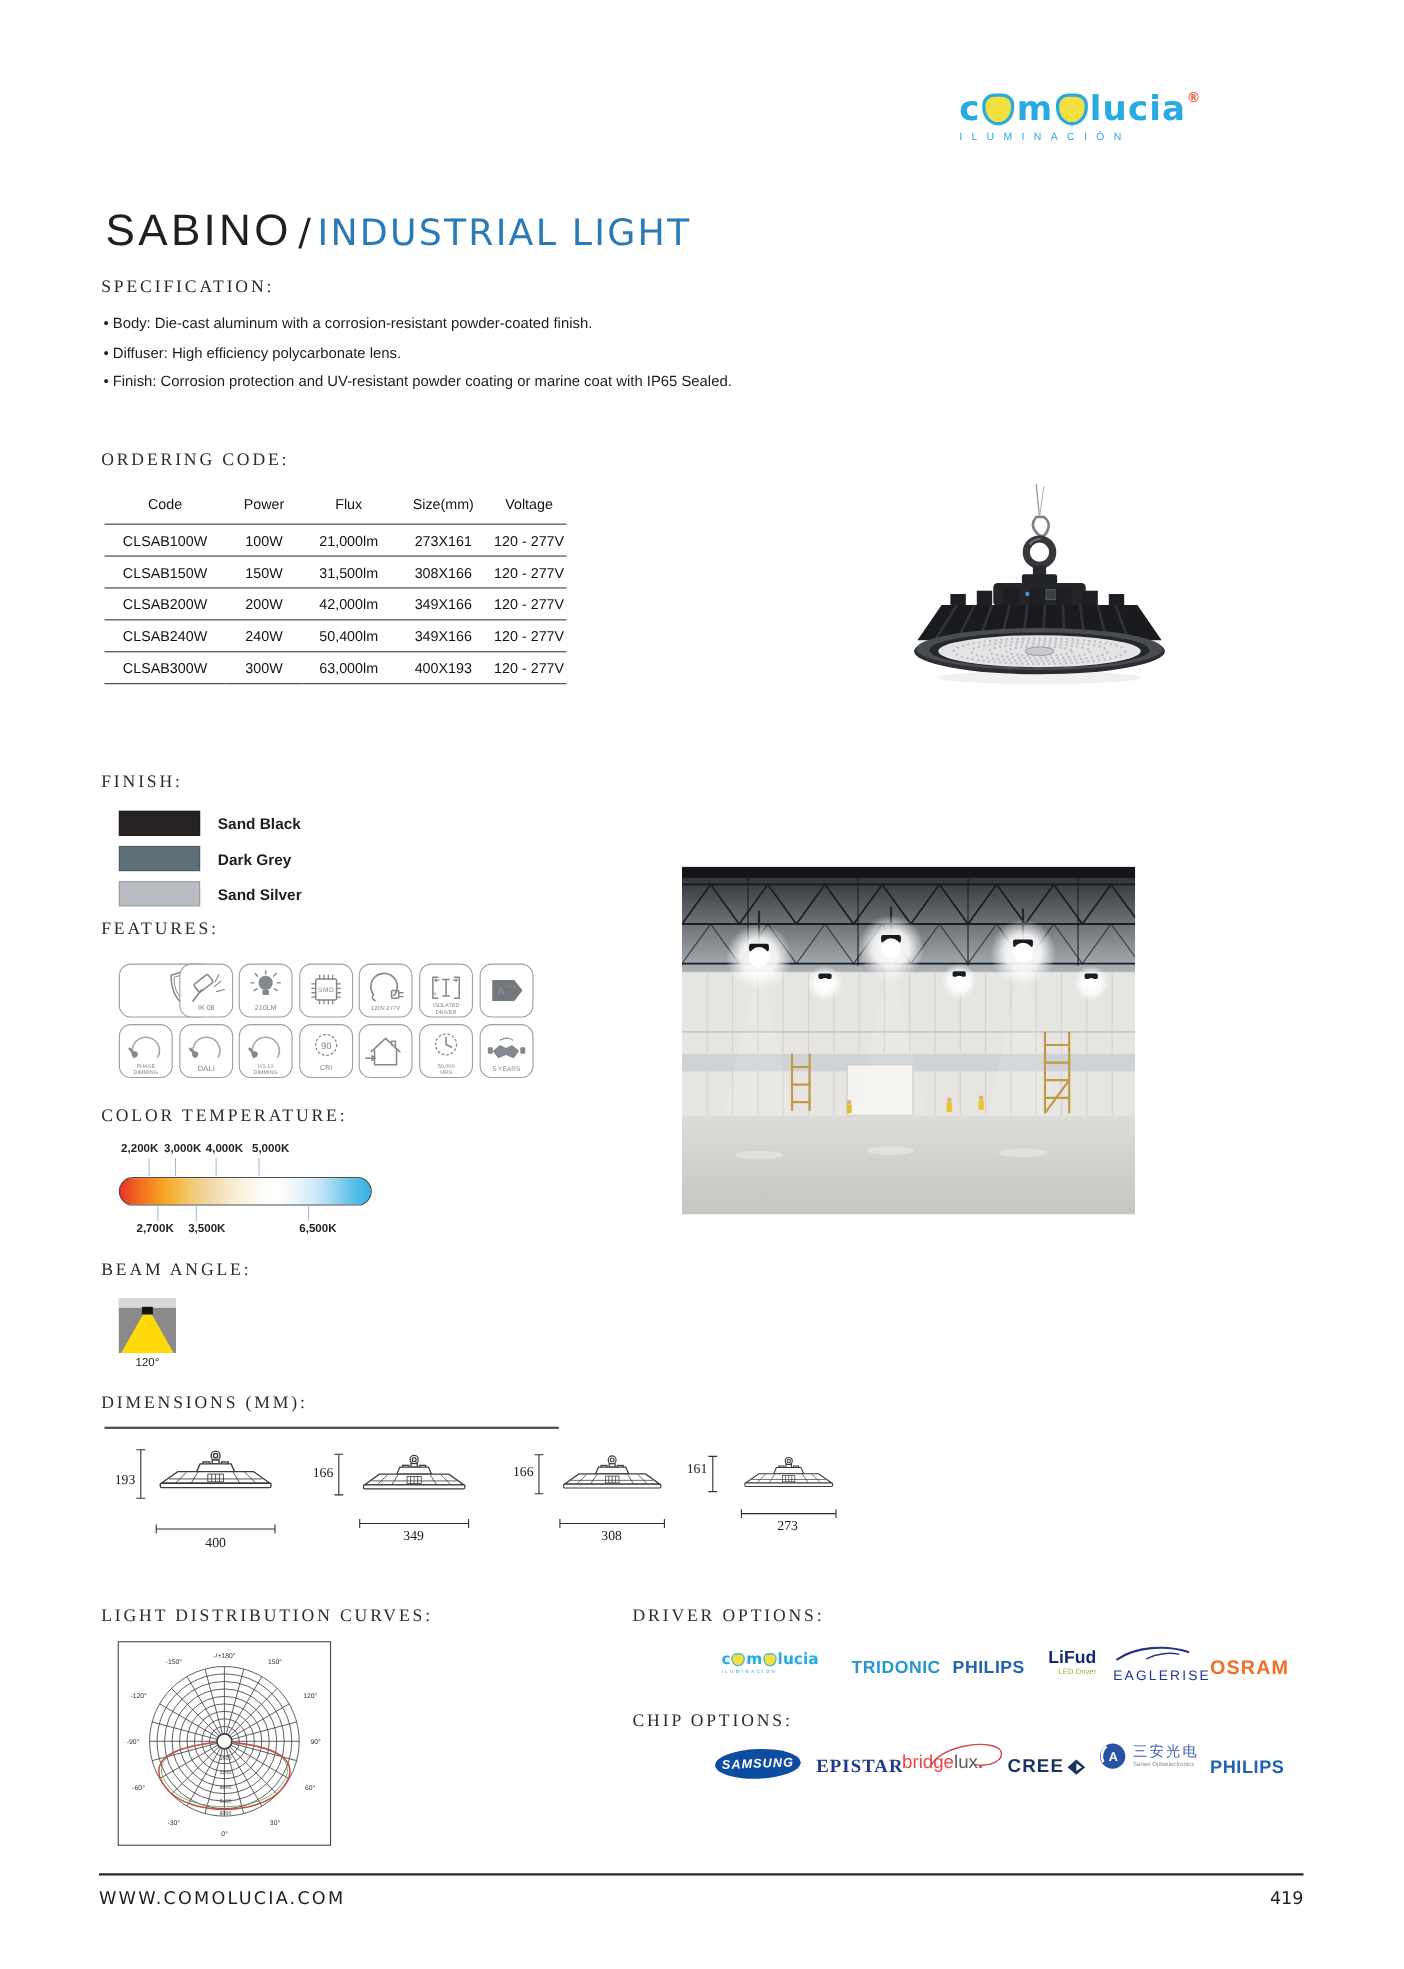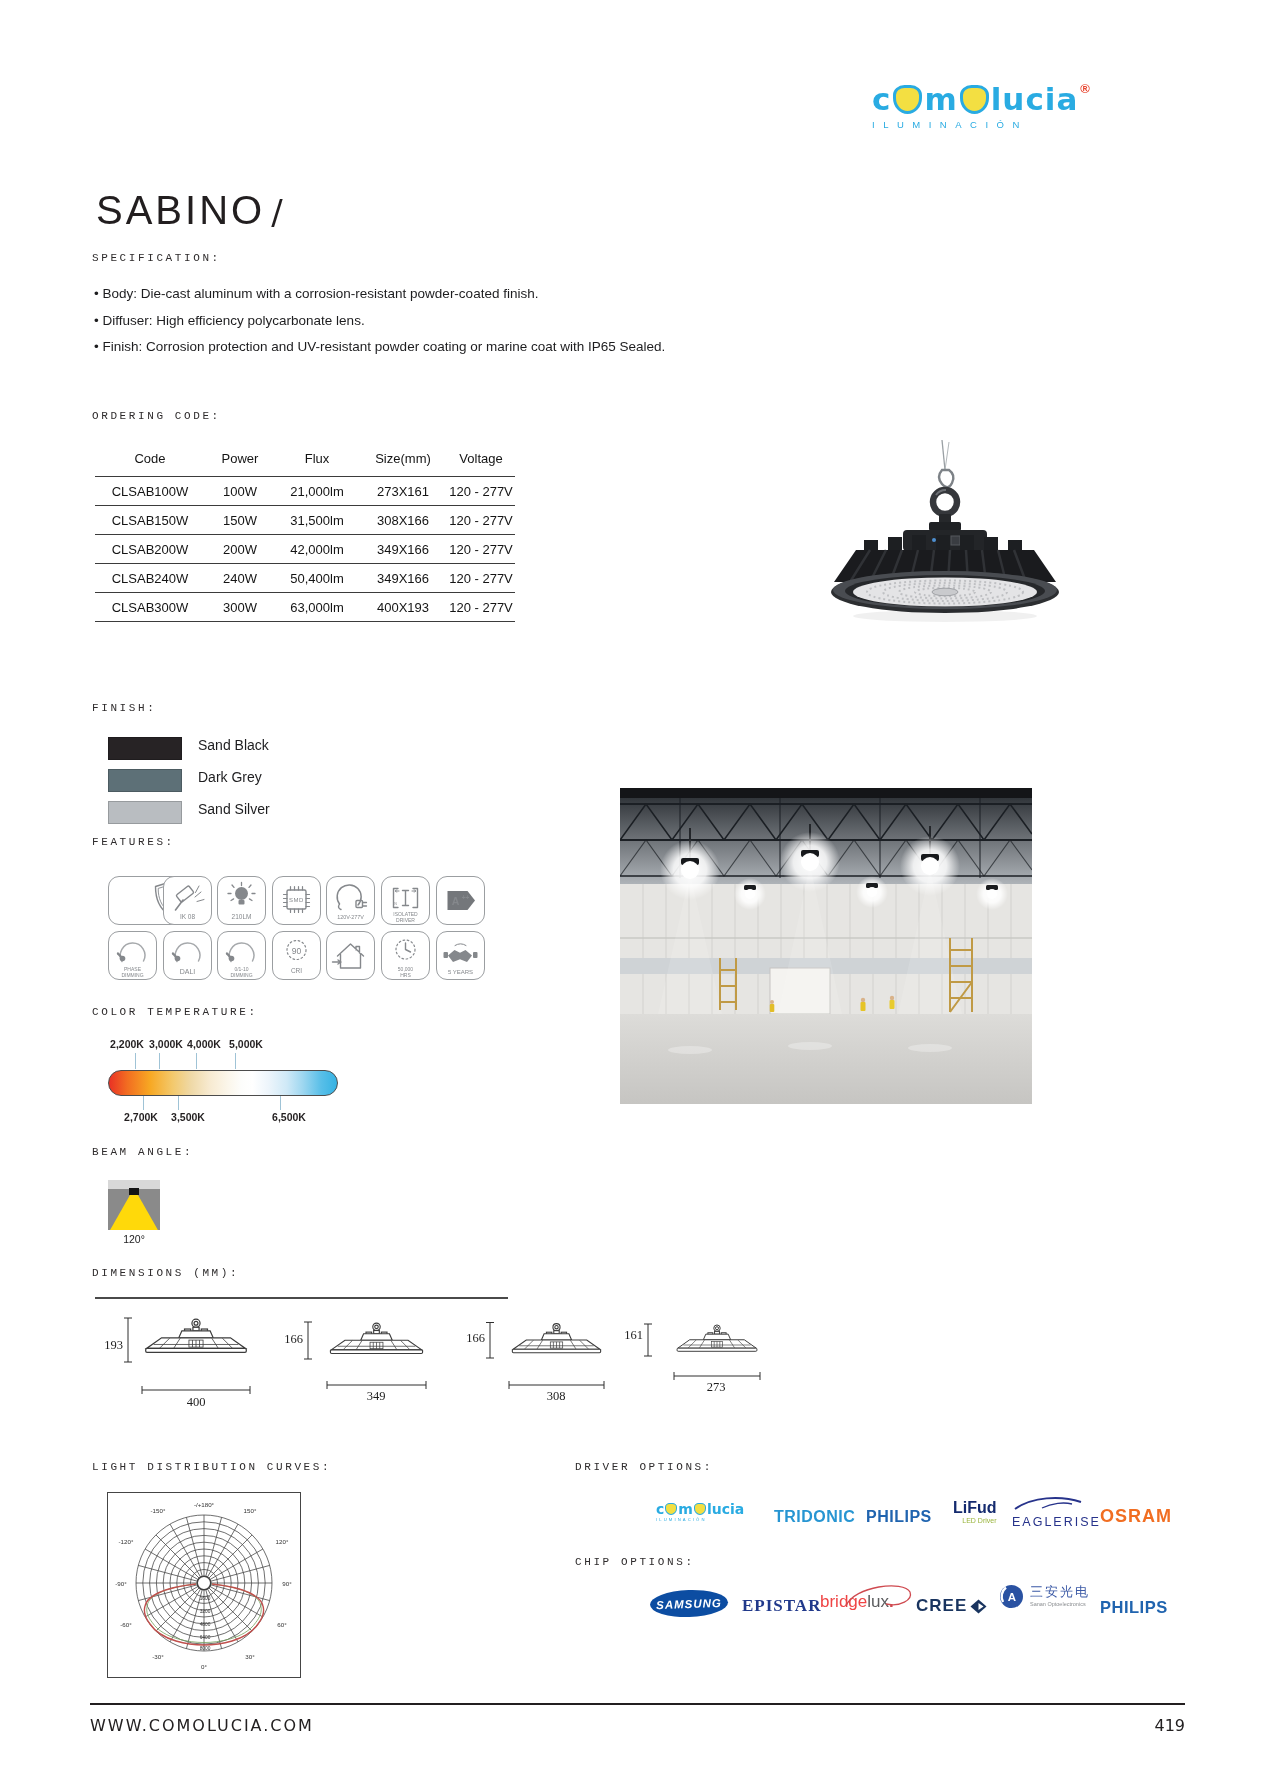--- a/index.html
+++ b/index.html
@@ -1,20 +1,20 @@
 <!DOCTYPE html>
 <html><head>
 <meta charset="utf-8">
 <style>
   html,body{margin:0;padding:0;background:#ffffff;}
   .page{position:relative;width:1276px;height:1790px;background:#fff;overflow:hidden;
         font-family:"Liberation Sans",sans-serif;color:#231f20;}
   .abs{position:absolute;}
   
-  .h{font-family:Liberation Mono, monospace;letter-spacing:2.6px;font-size:11px;
+  .h{font-family:Liberation Serif, serif;letter-spacing:2.6px;font-size:16px;
      color:#2e2b2c;white-space:nowrap;}
   
   .logo-row{display:flex;align-items:center;}
   .logo-letter{font-family:"DejaVu Sans",sans-serif;font-weight:bold;color:#29abe2;
                font-size:31px;letter-spacing:1px;line-height:1;}
   .o-blob{display:inline-block;width:23px;height:23px;background:#f3df42;
           border:3px solid #29abe2;border-radius:46% 46% 58% 58% / 40% 40% 64% 64%;
           margin:0 2px;}
   .reg{color:#e8432d;font-size:13px;font-weight:bold;position:relative;top:-11px;margin-left:2px;}
   .logo-sub{color:#29abe2;font-size:9.5px;letter-spacing:8.5px;margin-top:4px;white-space:nowrap;}
@@ -28,21 +28,21 @@
   
   .bullets{list-style:none;margin:0;padding:0;font-size:13.5px;color:#1d1d1f;}
   .bullets li{line-height:26.5px;white-space:nowrap;}
   .bullets li::before{content:"• ";}
   
   table.order{border-collapse:collapse;table-layout:fixed;width:420px;font-size:13px;color:#141414;}
   table.order th{font-weight:normal;height:34px;vertical-align:middle;
                  border-bottom:1.6px solid #3b3b3b;}
   table.order td{height:26px;text-align:center;vertical-align:middle;border-bottom:1.6px solid #3b3b3b;}
   
-  .swatch-row{display:flex;margin-bottom:9px;}
+  .swatch-row{display:flex;align-items:center;margin-bottom:9px;font-weight:bold;}
   .swatch{width:72px;height:21px;border:1px solid rgba(0,0,0,.18);}
   .swatch-label{margin-left:16px;font-size:14px;color:#1e1e20;}
   
   .feat{position:absolute;width:47px;height:47px;border:1.6px solid #9b9ea1;border-radius:11px;background:#fff;}
   .feat svg{width:100%;height:100%;display:block;}
   .feat svg text{font-family:"Liberation Sans",sans-serif;fill:#85888c;text-anchor:middle;}
   .feat svg .pic{stroke:#85888c;fill:none;stroke-width:1.4;stroke-linecap:round;stroke-linejoin:round;}
   .feat svg .picf{fill:#85888c;stroke:none;}
   
   .ct-bar{position:absolute;left:108px;top:1070px;width:228px;height:24px;border-radius:13px;
@@ -98,20 +98,21 @@
       <span class="o-blob"></span>
       <span class="logo-letter">lucia</span>
       <span class="reg">®</span>
     </div>
     <div class="logo-sub">ILUMINACIÓN</div>
   </div>
 
   <div class="abs" style="left:96px;top:188px;display:flex;align-items:baseline;">
     <span class="title-product">SABINO</span>
     <span class="title-sep">/</span>
+    <span class="title-cat">INDUSTRIAL LIGHT</span>
   </div>
 
   <div class="abs h" style="left:92px;top:252px;">SPECIFICATION:</div>
   <ul class="abs bullets" style="left:94px;top:281px;">
     <li>Body: Die-cast aluminum with a corrosion-resistant powder-coated finish.</li>
     <li>Diffuser: High efficiency polycarbonate lens.</li>
     <li>Finish: Corrosion protection and UV-resistant powder coating or marine coat with IP65 Sealed.</li>
   </ul>
 
   <div class="abs h" style="left:92px;top:410px;">ORDERING CODE:</div>

